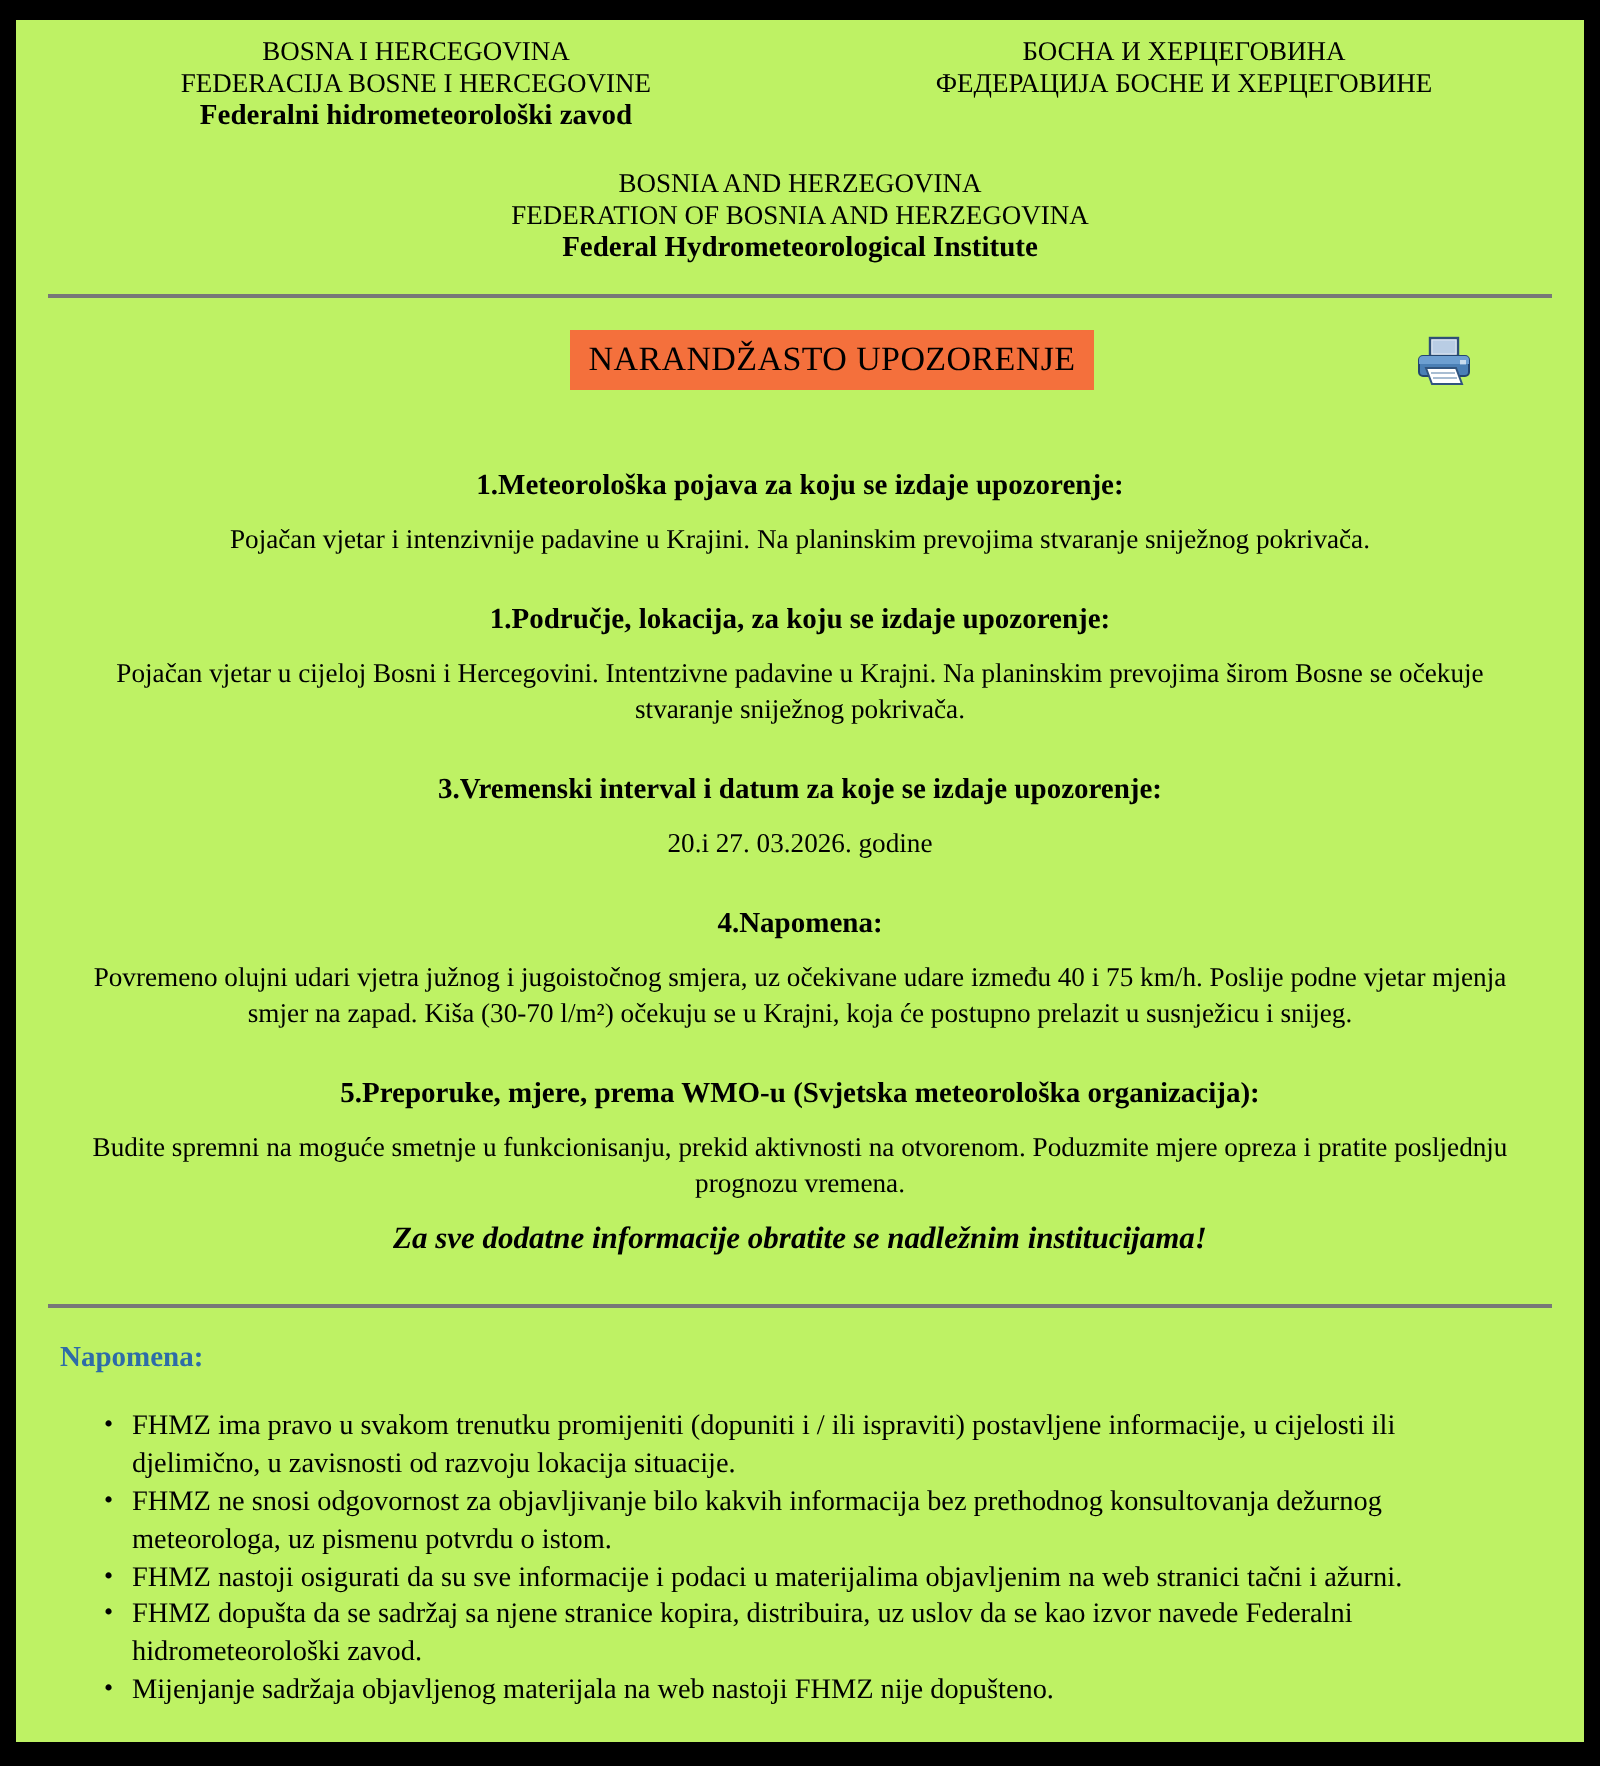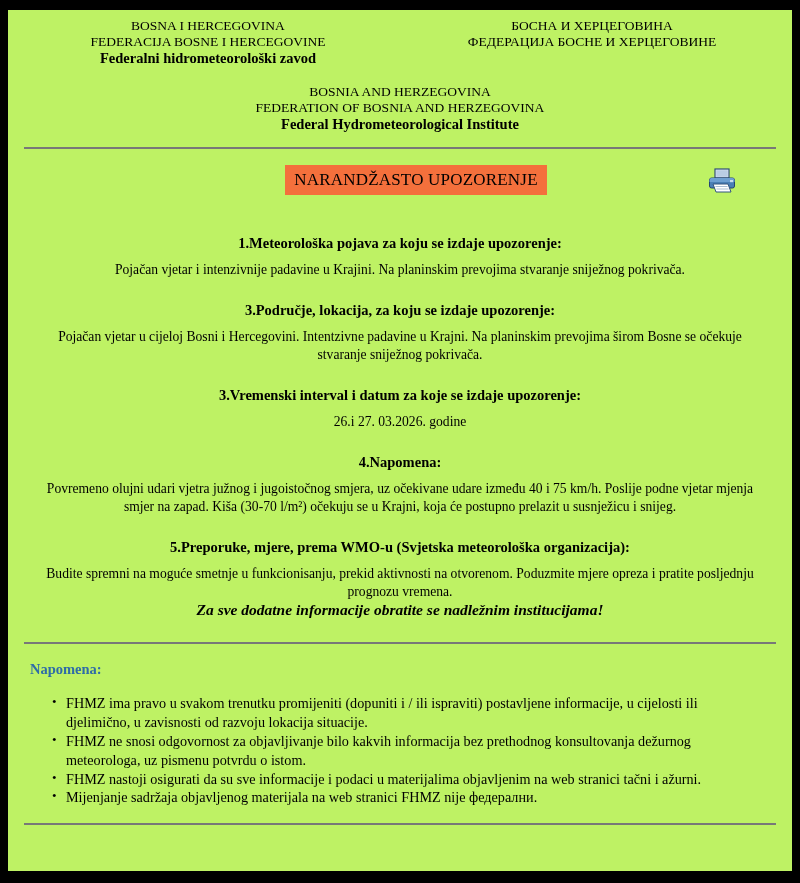--- a/index.html
+++ b/index.html
@@ -104,21 +104,21 @@
     font-size: 13.6px;
     color: #000;
     margin-top: 9px;
     line-height: 1.28;
     padding: 0 16px;
   }
   .sec-em {
     font-weight: bold;
     font-style: italic;
     font-size: 15.5px;
-    margin-top: 1px;
+    margin-top: 11px;
     color: #000;
   }
 
   .rule-mid { margin-top: 23px; }
 
   
   .nap-title {
     color: #2e6ca8;
     font-weight: bold;
     font-size: 14.5px;
@@ -187,46 +187,47 @@
         </svg>
       </div>
     </div>
 
     <div class="section">
       <div class="sec-title">1.Meteorološka pojava za koju se izdaje upozorenje:</div>
       <div class="sec-body">Pojačan vjetar i intenzivnije padavine u Krajini. Na planinskim prevojima stvaranje sniježnog pokrivača.</div>
     </div>
 
     <div class="section">
-      <div class="sec-title">3.Područje, lokacija, za koju se izdaje upozorenje:</div>
+      <div class="sec-title">1.Područje, lokacija, za koju se izdaje upozorenje:</div>
       <div class="sec-body">Pojačan vjetar u cijeloj Bosni i Hercegovini. Intentzivne padavine u Krajni. Na planinskim prevojima širom Bosne se očekuje stvaranje sniježnog pokrivača.</div>
     </div>
 
     <div class="section">
       <div class="sec-title">3.Vremenski interval i datum za koje se izdaje upozorenje:</div>
-      <div class="sec-body">26.i 27. 03.2026. godine</div>
+      <div class="sec-body">20.i 27. 03.2026. godine</div>
     </div>
 
     <div class="section">
       <div class="sec-title">4.Napomena:</div>
       <div class="sec-body">Povremeno olujni udari vjetra južnog i jugoistočnog smjera, uz očekivane udare između 40 i 75 km/h. Poslije podne vjetar mjenja smjer na zapad. Kiša (30-70 l/m²) očekuju se u Krajni, koja će postupno prelazit u susnježicu i snijeg.</div>
     </div>
 
     <div class="section">
       <div class="sec-title">5.Preporuke, mjere, prema WMO-u (Svjetska meteorološka organizacija):</div>
       <div class="sec-body">Budite spremni na moguće smetnje u funkcionisanju, prekid aktivnosti na otvorenom. Poduzmite mjere opreza i pratite posljednju prognozu vremena.</div>
       <div class="sec-em">Za sve dodatne informacije obratite se nadležnim institucijama!</div>
     </div>
 
     <div class="rule rule-mid"></div>
 
     <div class="nap-title">Napomena:</div>
     <ul class="nap-list">
       <li>FHMZ ima pravo u svakom trenutku promijeniti (dopuniti i / ili ispraviti) postavljene informacije, u cijelosti ili djelimično, u zavisnosti od razvoju lokacija situacije.</li>
       <li>FHMZ ne snosi odgovornost za objavljivanje bilo kakvih informacija bez prethodnog konsultovanja dežurnog meteorologa, uz pismenu potvrdu o istom.</li>
       <li>FHMZ nastoji osigurati da su sve informacije i podaci u materijalima objavljenim na web stranici tačni i ažurni.</li>
-      <li>Mijenjanje sadržaja objavljenog materijala na web stranici FHMZ nije федерални.</li>
+      <li>FHMZ dopušta da se sadržaj sa njene stranice kopira, distribuira, uz uslov da se kao izvor navede Federalni hidrometeorološki zavod.</li>
+      <li>Mijenjanje sadržaja objavljenog materijala na web nastoji FHMZ nije dopušteno.</li>
     </ul>
 
     <div class="rule rule-bot"></div>
 
   </div>
 </div>
 
 </body></html>

